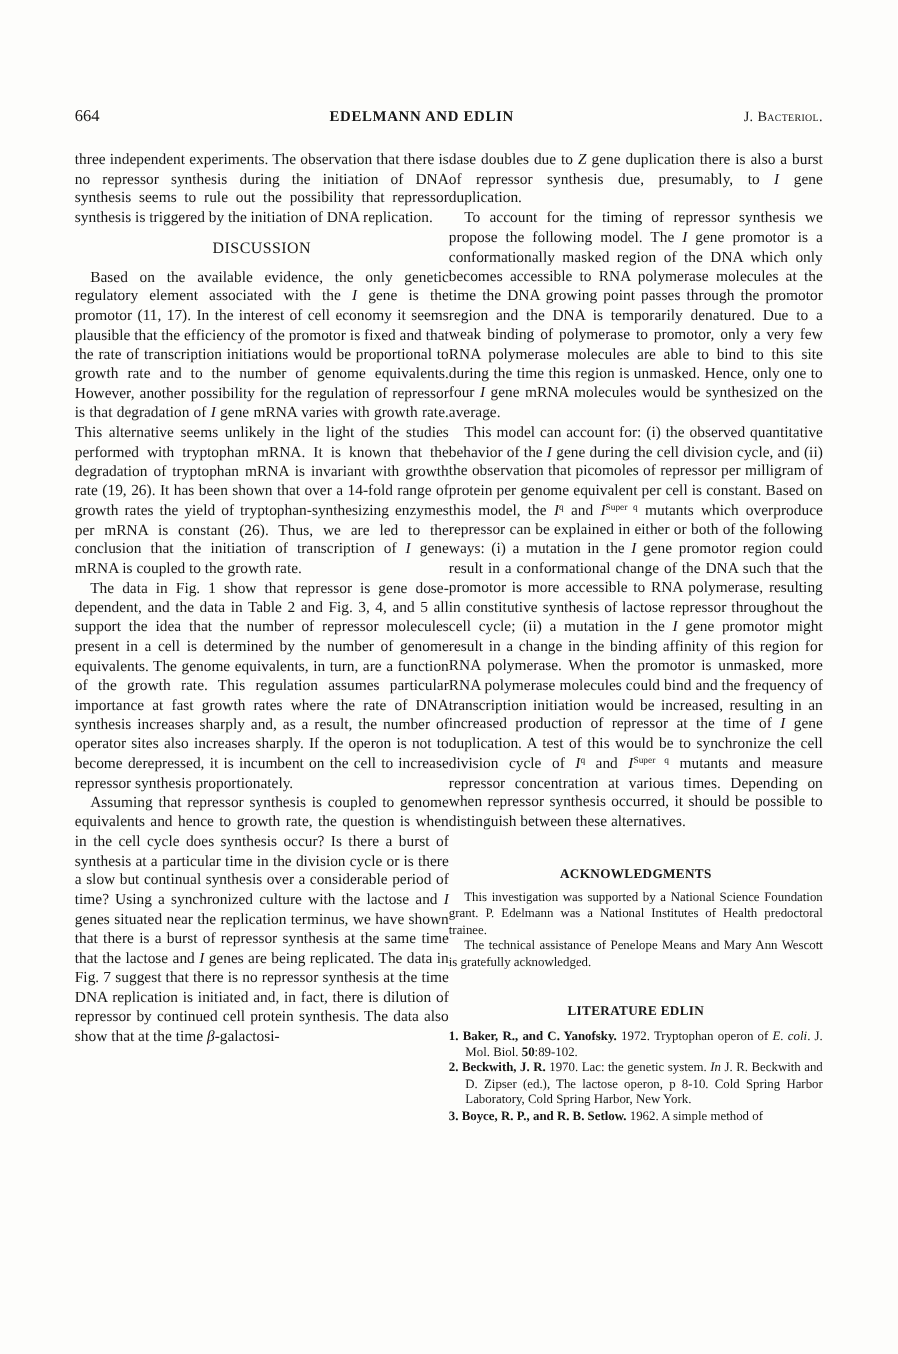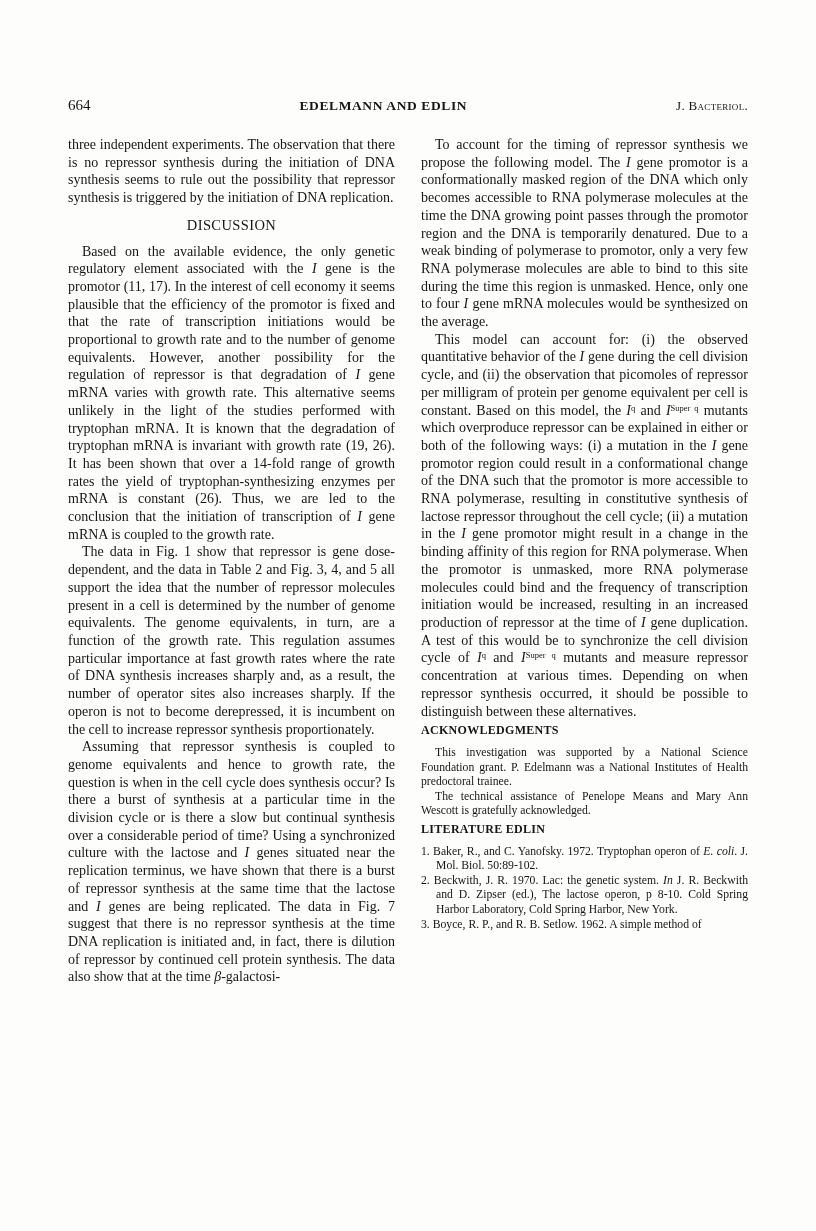--- a/index.html
+++ b/index.html
@@ -33,63 +33,63 @@
     letter-spacing: 0.6px;
   }
   .journal {
     font-size: 13px;
     font-variant: small-caps;
     letter-spacing: 0.3px;
     margin-top: 16px;
   }
   .columns {
     display: flex;
-    gap: 26px;
   }
   .col {
     flex: 1 1 0;
     min-width: 0;
     font-size: 14px;
     line-height: 17.7px;
     text-align: justify;
     hyphens: auto;
     -webkit-hyphens: auto;
   }
   .col p { margin: 0; }
   .indent { text-indent: 14px; }
   .section-heading {
     margin: 10px 0 8px 0;
     text-align: center;
     font-size: 14.5px;
     font-weight: normal;
     letter-spacing: 0.4px;
   }
   .small-heading {
-    margin: 2px 0 6px 0;
+    margin: 29px 0 6px 0;
+    text-align: center;
     font-size: 12px;
     font-weight: bold;
     letter-spacing: 0.3px;
   }
   .small-text {
     font-size: 11.7px;
     line-height: 14.6px;
   }
   .ref {
     font-size: 11.7px;
     line-height: 14.6px;
     padding-left: 15px;
     text-indent: -15px;
   }
   sup {
     font-size: 8.5px;
     line-height: 0;
     vertical-align: 4px;
   }
   i { font-style: italic; }
-  b { font-weight: normal; margin-top: 36px; }
+  b { font-weight: bold; margin-top: 36px; }
 </style>
 </head>
 <body>
 
 <div class="page">
 
   <header class="page-header">
     <span class="page-number">664</span>
     <span class="running-title">EDELMANN AND EDLIN</span>
     <span class="journal">J. Bacteriol.</span>
@@ -99,20 +99,21 @@
 
     <section class="col">
       <p class="body-p">three independent experiments. The observation that there is no repressor synthesis during the initiation of DNA synthesis seems to rule out the possibility that repressor synthesis is triggered by the initiation of DNA replication.</p>
       <h2 class="section-heading">DISCUSSION</h2>
       <p class="body-p indent">Based on the available evidence, the only genetic regulatory element associated with the <i>I</i> gene is the promotor (11, 17). In the interest of cell economy it seems plausible that the efficiency of the promotor is fixed and that the rate of transcription initiations would be proportional to growth rate and to the number of genome equivalents. However, another possibility for the regulation of repressor is that degradation of <i>I</i> gene mRNA varies with growth rate. This alternative seems unlikely in the light of the studies performed with tryptophan mRNA. It is known that the degradation of tryptophan mRNA is invariant with growth rate (19, 26). It has been shown that over a 14-fold range of growth rates the yield of tryptophan-synthesizing enzymes per mRNA is constant (26). Thus, we are led to the conclusion that the initiation of transcription of <i>I</i> gene mRNA is coupled to the growth rate.</p>
       <p class="body-p indent">The data in Fig. 1 show that repressor is gene dose-dependent, and the data in Table 2 and Fig. 3, 4, and 5 all support the idea that the number of repressor molecules present in a cell is determined by the number of genome equivalents. The genome equivalents, in turn, are a function of the growth rate. This regulation assumes particular importance at fast growth rates where the rate of DNA synthesis increases sharply and, as a result, the number of operator sites also increases sharply. If the operon is not to become derepressed, it is incumbent on the cell to increase repressor synthesis proportionately.</p>
       <p class="body-p indent">Assuming that repressor synthesis is coupled to genome equivalents and hence to growth rate, the question is when in the cell cycle does synthesis occur? Is there a burst of synthesis at a particular time in the division cycle or is there a slow but continual synthesis over a considerable period of time? Using a synchronized culture with the lactose and <i>I</i> genes situated near the replication terminus, we have shown that there is a burst of repressor synthesis at the same time that the lactose and <i>I</i> genes are being replicated. The data in Fig. 7 suggest that there is no repressor synthesis at the time DNA replication is initiated and, in fact, there is dilution of repressor by continued cell protein synthesis. The data also show that at the time <i>β</i>-galactosi-</p>
     </section>
 
     <section class="col">
+      <p class="body-p">dase doubles due to <i>Z</i> gene duplication there is also a burst of repressor synthesis due, presumably, to <i>I</i> gene duplication.</p>
       <p class="body-p indent">To account for the timing of repressor synthesis we propose the following model. The <i>I</i> gene promotor is a conformationally masked region of the DNA which only becomes accessible to RNA polymerase molecules at the time the DNA growing point passes through the promotor region and the DNA is temporarily denatured. Due to a weak binding of polymerase to promotor, only a very few RNA polymerase molecules are able to bind to this site during the time this region is unmasked. Hence, only one to four <i>I</i> gene mRNA molecules would be synthesized on the average.</p>
       <p class="body-p indent">This model can account for: (i) the observed quantitative behavior of the <i>I</i> gene during the cell division cycle, and (ii) the observation that picomoles of repressor per milligram of protein per genome equivalent per cell is constant. Based on this model, the <i>I</i><sup>q</sup> and <i>I</i><sup>Super q</sup> mutants which overproduce repressor can be explained in either or both of the following ways: (i) a mutation in the <i>I</i> gene promotor region could result in a conformational change of the DNA such that the promotor is more accessible to RNA polymerase, resulting in constitutive synthesis of lactose repressor throughout the cell cycle; (ii) a mutation in the <i>I</i> gene promotor might result in a change in the binding affinity of this region for RNA polymerase. When the promotor is unmasked, more RNA polymerase molecules could bind and the frequency of transcription initiation would be increased, resulting in an increased production of repressor at the time of <i>I</i> gene duplication. A test of this would be to synchronize the cell division cycle of <i>I</i><sup>q</sup> and <i>I</i><sup>Super q</sup> mutants and measure repressor concentration at various times. Depending on when repressor synthesis occurred, it should be possible to distinguish between these alternatives.</p>
       <h3 class="small-heading">ACKNOWLEDGMENTS</h3>
       <p class="small-text indent">This investigation was supported by a National Science Foundation grant. P. Edelmann was a National Institutes of Health predoctoral trainee.</p>
       <p class="small-text indent">The technical assistance of Penelope Means and Mary Ann Wescott is gratefully acknowledged.</p>
       <h3 class="small-heading">LITERATURE EDLIN</h3>
       <p class="ref"><b>1. Baker, R., and C. Yanofsky.</b> 1972. Tryptophan operon of <i>E. coli</i>. J. Mol. Biol. <b>50</b>:89-102.</p>
       <p class="ref"><b>2. Beckwith, J. R.</b> 1970. Lac: the genetic system. <i>In</i> J. R. Beckwith and D. Zipser (ed.), The lactose operon, p 8-10. Cold Spring Harbor Laboratory, Cold Spring Harbor, New York.</p>
       <p class="ref"><b>3. Boyce, R. P., and R. B. Setlow.</b> 1962. A simple method of</p>
     </section>

